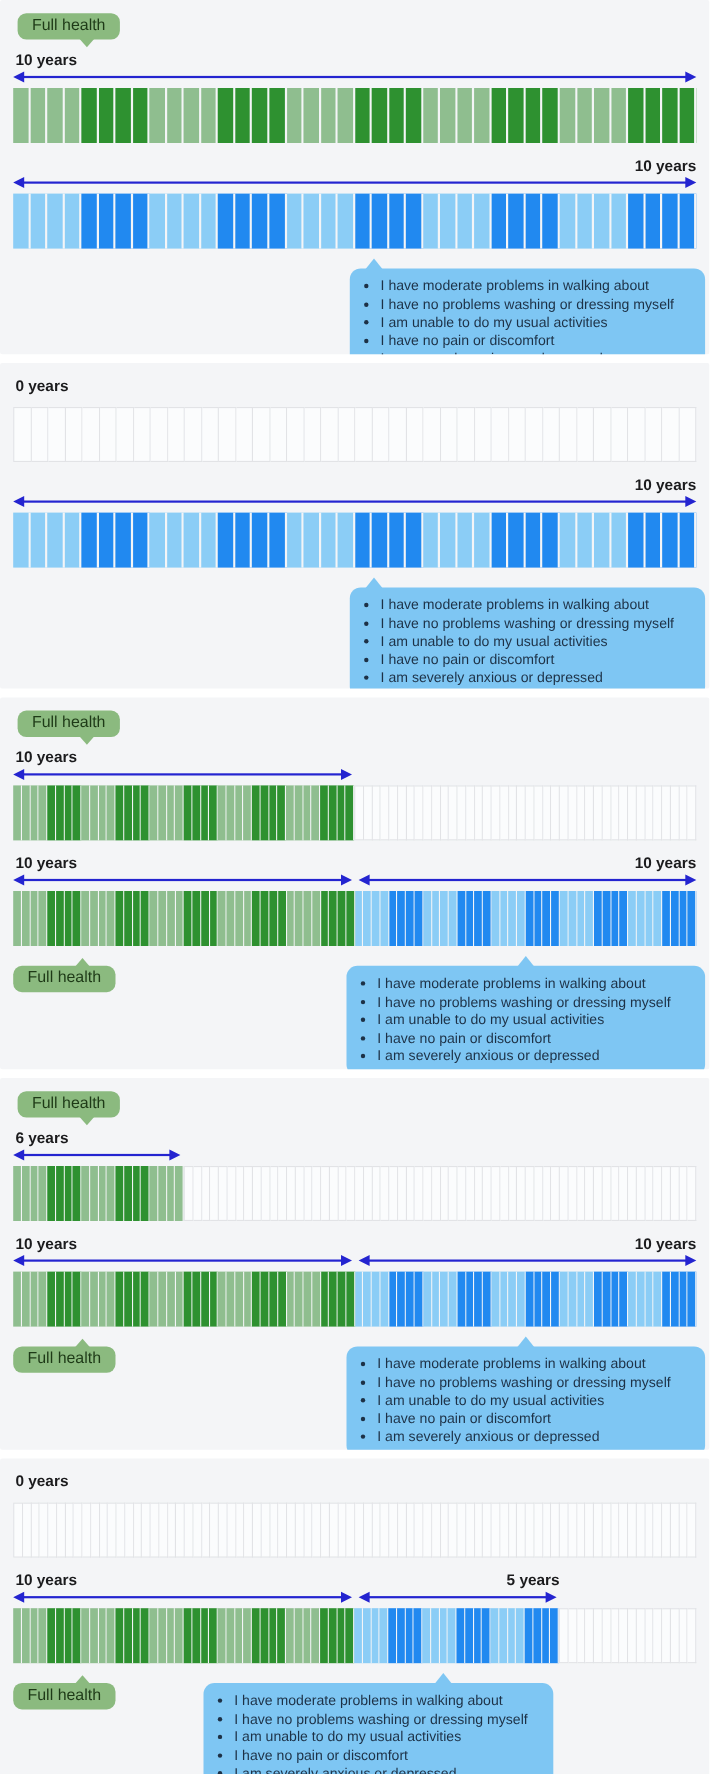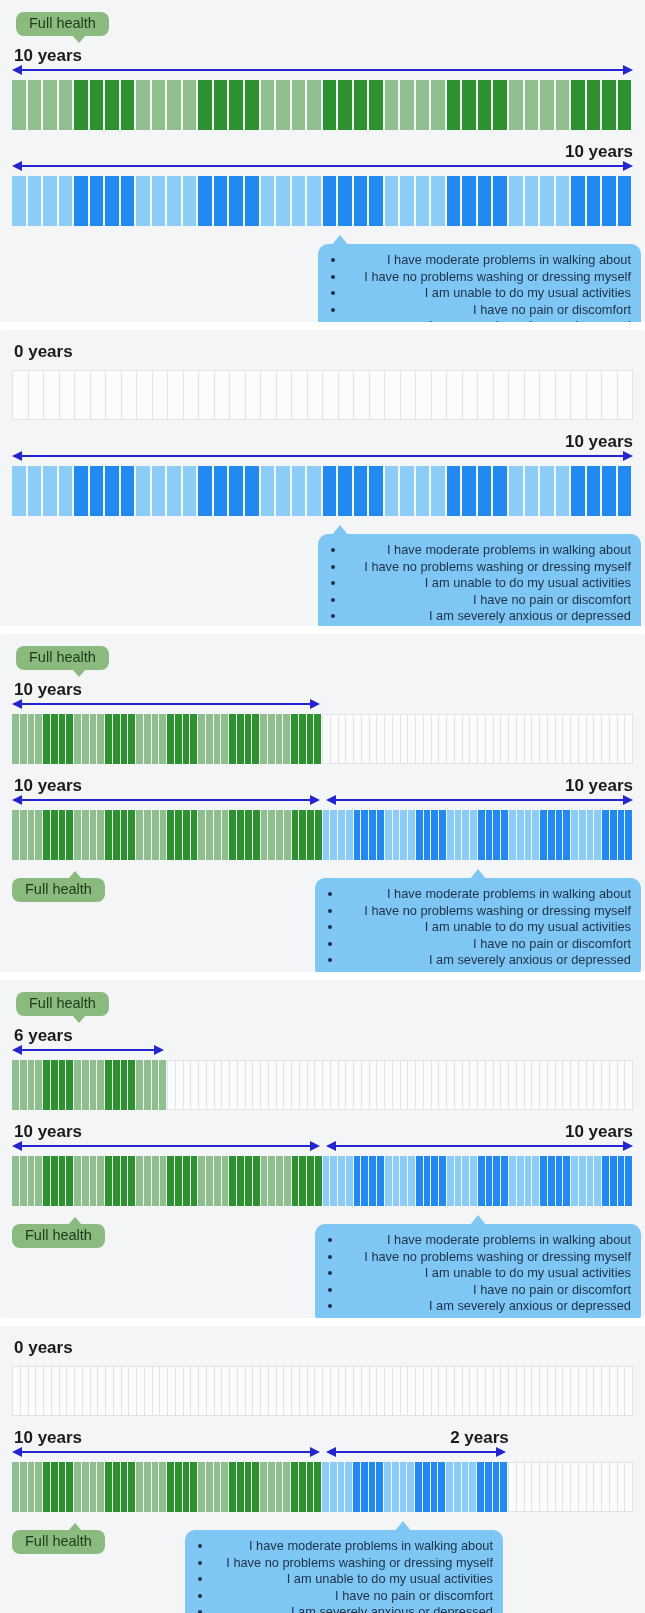--- a/index.html
+++ b/index.html
@@ -9,39 +9,39 @@
   .badge-wrap{height:26px;margin:0 0 8px 4px;}
   .badge{position:relative;display:inline-block;background:var(--badge-bg);color:var(--badge-text);
          font-size:14.5px;font-weight:500;padding:3px 13px 4px;border-radius:8px;line-height:17px;}
   .badge-tail{position:absolute;width:0;height:0;
               border-left:7px solid transparent;border-right:7px solid transparent;}
   .badge-tail.down{bottom:-7px;left:56px;border-top:8px solid var(--badge-bg);}
   .badge-tail.up{top:-7px;left:56px;border-bottom:8px solid var(--badge-bg);}
   .badge-bottom{position:absolute;left:0;top:12px;margin:0;}
   .label-row{position:relative;height:16px;margin-bottom:2px;}
   .label-row.spaced{margin-top:12px;}
-  .lbl{position:absolute;top:0;font-size:17px;font-weight:700;color:var(--label-text);white-space:nowrap;}
+  .lbl{position:absolute;top:0;font-size:14px;font-weight:700;color:var(--label-text);white-space:nowrap;}
   .lbl.left{left:2px;}
   .arrow-row{position:relative;height:12px;margin:1px 0 4px;}
   .arrow{position:absolute;top:0;height:12px;}
   .a-line{position:absolute;left:7px;right:7px;top:4.8px;height:2.4px;background:var(--arrow);}
   .a-head-l{position:absolute;left:0;top:1px;width:0;height:0;
             border-top:5px solid transparent;border-bottom:5px solid transparent;
             border-right:10px solid var(--arrow);}
   .a-head-r{position:absolute;right:0;top:1px;width:0;height:0;
             border-top:5px solid transparent;border-bottom:5px solid transparent;
             border-left:10px solid var(--arrow);}
   .bar{display:flex;height:50px;width:100%;}
   .bar.mt{margin-top:12px;}
   .seg{flex:1 1 0;box-sizing:border-box;}
   .seg.green,.seg.blue{border-right:2px solid var(--panel-bg);}
   .bar.narrow .seg.green,.bar.narrow .seg.blue{border-right-width:1px;}
   .seg.empty{background:var(--empty-fill);border:1px solid var(--empty-border);border-left:none;}
   .seg.empty.first{border-left:1px solid var(--empty-border);}
-  .bottom{position:relative;height:124px;margin-top:6px;text-align:right;}
+  .bottom{position:relative;height:124px;margin-top:6px;}
   .tooltip{position:absolute;top:12px;background:var(--tooltip-bg);border-radius:10px;
            padding:8px 10px 9px 6px;box-sizing:border-box;}
   .tt-tail{position:absolute;top:-9px;width:0;height:0;
            border-left:8px solid transparent;border-right:8px solid transparent;
            border-bottom:10px solid var(--tooltip-bg);}
   .tt-list{margin:0;padding:0 0 0 22px;list-style:disc;}
   .tt-list li{font-size:12.8px;line-height:16.6px;color:var(--tooltip-text);font-weight:500;}
 </style>
 </head>
 <body>
@@ -770,21 +770,21 @@
         <div class="seg empty"></div>
         <div class="seg empty"></div>
         <div class="seg empty"></div>
         <div class="seg empty"></div>
         <div class="seg empty"></div>
         <div class="seg empty"></div>
         <div class="seg empty"></div>
       </div>
       <div class="label-row spaced">
         <span class="lbl left">10 years</span>
-        <span class="lbl right" style="right: 20%;">2 years</span>
+        <span class="lbl right" style="right: 20%;">5 years</span>
       </div>
       <div class="arrow-row">
         <div class="arrow" style="left: calc(0% + 0px); right: calc(50% + 3px);">
           <div class="a-line"></div>
           <div class="a-head-l"></div>
           <div class="a-head-r"></div>
         </div>
         <div class="arrow" style="left: calc(50% + 3px); right: calc(20% + 3px);">
           <div class="a-line"></div>
           <div class="a-head-l"></div>

